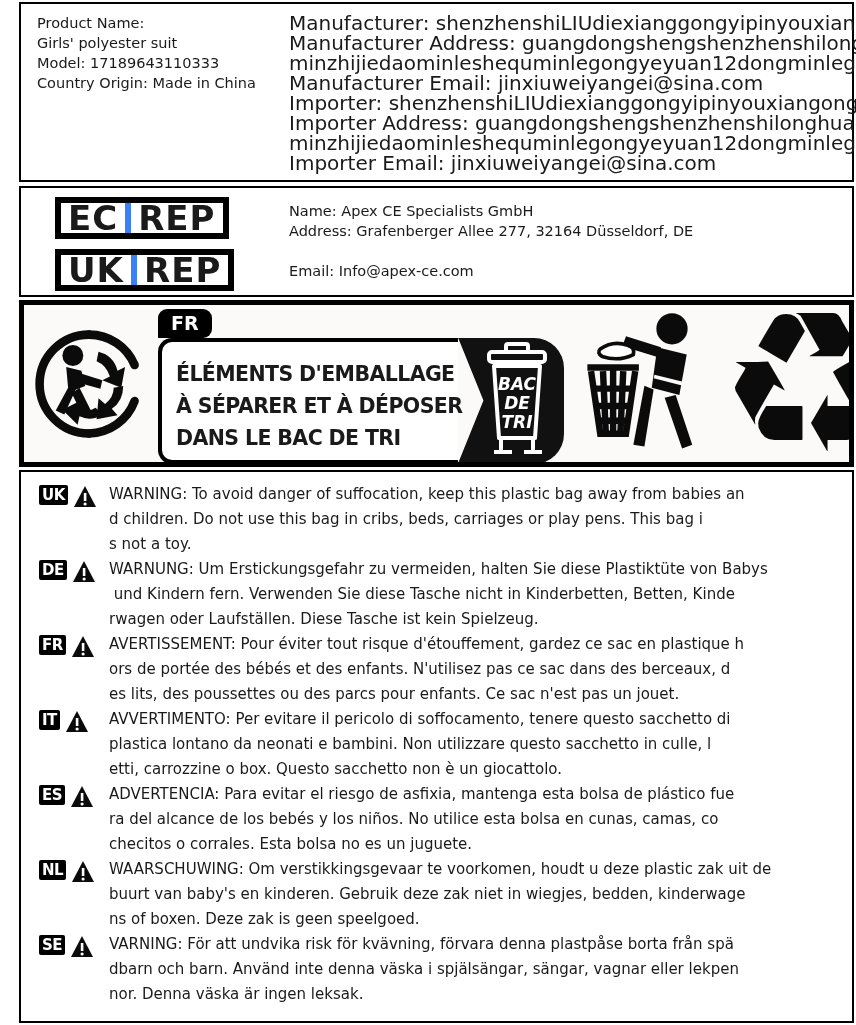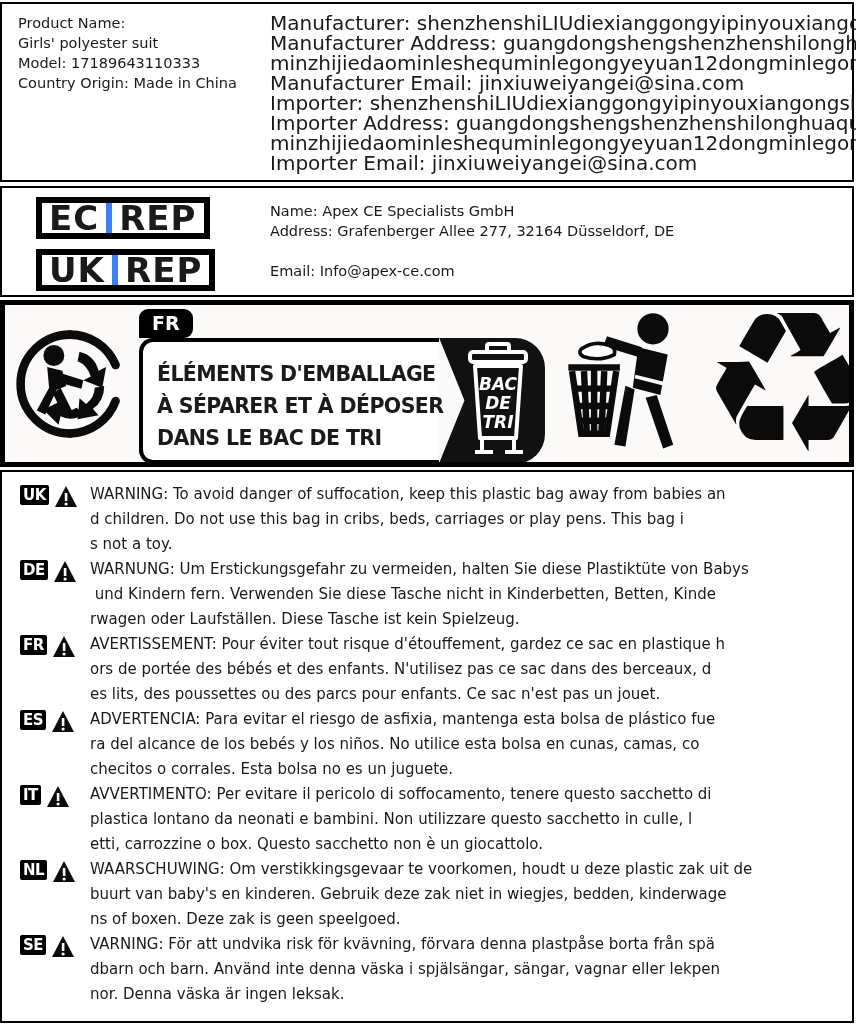--- a/index.html
+++ b/index.html
@@ -1,20 +1,20 @@
 <!DOCTYPE html>
 <html><head>
 <meta charset="utf-8">
 <style>
   html,body{margin:0;padding:0;background:#fff;}
   body{
     width:856px;height:1025px;overflow:hidden;position:relative;
     font-family:"DejaVu Sans","Liberation Sans",sans-serif;color:#1a1a1a;
   }
-  .section{box-sizing:border-box;border:2px solid #000;margin:0 2px 4px 0;background:#fff;}
+  .section{box-sizing:border-box;border:2px solid #000;margin:0 2px 4px 19px;background:#fff;}
   .sec1{height:180px;margin-top:2px;display:flex;padding:9px 16px;}
   .sec2{height:111px;display:flex;padding:9px 16px;margin-bottom:3px;}
   .sec3{height:167px;border-width:5px;margin-bottom:3px;background:#fbfaf8;
         display:flex;align-items:center;padding:0;overflow:hidden;}
   .sec4{height:553px;padding:10px 12px 0 18px;margin-bottom:0;}
 
   .pre{white-space:pre;}
   .col-left{width:252px;flex:none;font-size:14.5px;line-height:20px;}
   .col-right{flex:1;font-size:20px;line-height:20px;}
 
@@ -194,48 +194,48 @@
         <circle cx="12.1" cy="19" r="1.6" fill="#fff"></circle>
       </svg>
     </div>
     <div class="warn-text">AVERTISSEMENT: Pour éviter tout risque d'étouffement, gardez ce sac en plastique h
 ors de portée des bébés et des enfants. N'utilisez pas ce sac dans des berceaux, d
 es lits, des poussettes ou des parcs pour enfants. Ce sac n'est pas un jouet.</div>
   </div>
 
   <div class="warning-row">
     <div class="warn-left">
+      <span class="warn-badge">IT</span>
+      <svg class="warn-tri" width="24" height="23" viewBox="0 0 24 23">
+        <path d="M12 1 L23 22 H1 Z" fill="#0b0b0b"></path>
+        <rect x="10.8" y="8" width="2.6" height="8" fill="#fff"></rect>
+        <circle cx="12.1" cy="19" r="1.6" fill="#fff"></circle>
+      </svg>
+    </div>
+    <div class="warn-text">AVVERTIMENTO: Per evitare il pericolo di soffocamento, tenere questo sacchetto di
+plastica lontano da neonati e bambini. Non utilizzare questo sacchetto in culle, l
+etti, carrozzine o box. Questo sacchetto non è un giocattolo.</div>
+  </div>
+
+  <div class="warning-row">
+    <div class="warn-left">
       <span class="warn-badge">ES</span>
       <svg class="warn-tri" width="24" height="23" viewBox="0 0 24 23">
         <path d="M12 1 L23 22 H1 Z" fill="#0b0b0b"></path>
         <rect x="10.8" y="8" width="2.6" height="8" fill="#fff"></rect>
         <circle cx="12.1" cy="19" r="1.6" fill="#fff"></circle>
       </svg>
     </div>
     <div class="warn-text">ADVERTENCIA: Para evitar el riesgo de asfixia, mantenga esta bolsa de plástico fue
 ra del alcance de los bebés y los niños. No utilice esta bolsa en cunas, camas, co
 checitos o corrales. Esta bolsa no es un juguete.</div>
   </div>
 
   <div class="warning-row">
     <div class="warn-left">
-      <span class="warn-badge">IT</span>
-      <svg class="warn-tri" width="24" height="23" viewBox="0 0 24 23">
-        <path d="M12 1 L23 22 H1 Z" fill="#0b0b0b"></path>
-        <rect x="10.8" y="8" width="2.6" height="8" fill="#fff"></rect>
-        <circle cx="12.1" cy="19" r="1.6" fill="#fff"></circle>
-      </svg>
-    </div>
-    <div class="warn-text">AVVERTIMENTO: Per evitare il pericolo di soffocamento, tenere questo sacchetto di
-plastica lontano da neonati e bambini. Non utilizzare questo sacchetto in culle, l
-etti, carrozzine o box. Questo sacchetto non è un giocattolo.</div>
-  </div>
-
-  <div class="warning-row">
-    <div class="warn-left">
       <span class="warn-badge">NL</span>
       <svg class="warn-tri" width="24" height="23" viewBox="0 0 24 23">
         <path d="M12 1 L23 22 H1 Z" fill="#0b0b0b"></path>
         <rect x="10.8" y="8" width="2.6" height="8" fill="#fff"></rect>
         <circle cx="12.1" cy="19" r="1.6" fill="#fff"></circle>
       </svg>
     </div>
     <div class="warn-text">WAARSCHUWING: Om verstikkingsgevaar te voorkomen, houdt u deze plastic zak uit de
 buurt van baby's en kinderen. Gebruik deze zak niet in wiegjes, bedden, kinderwage
 ns of boxen. Deze zak is geen speelgoed.</div>

